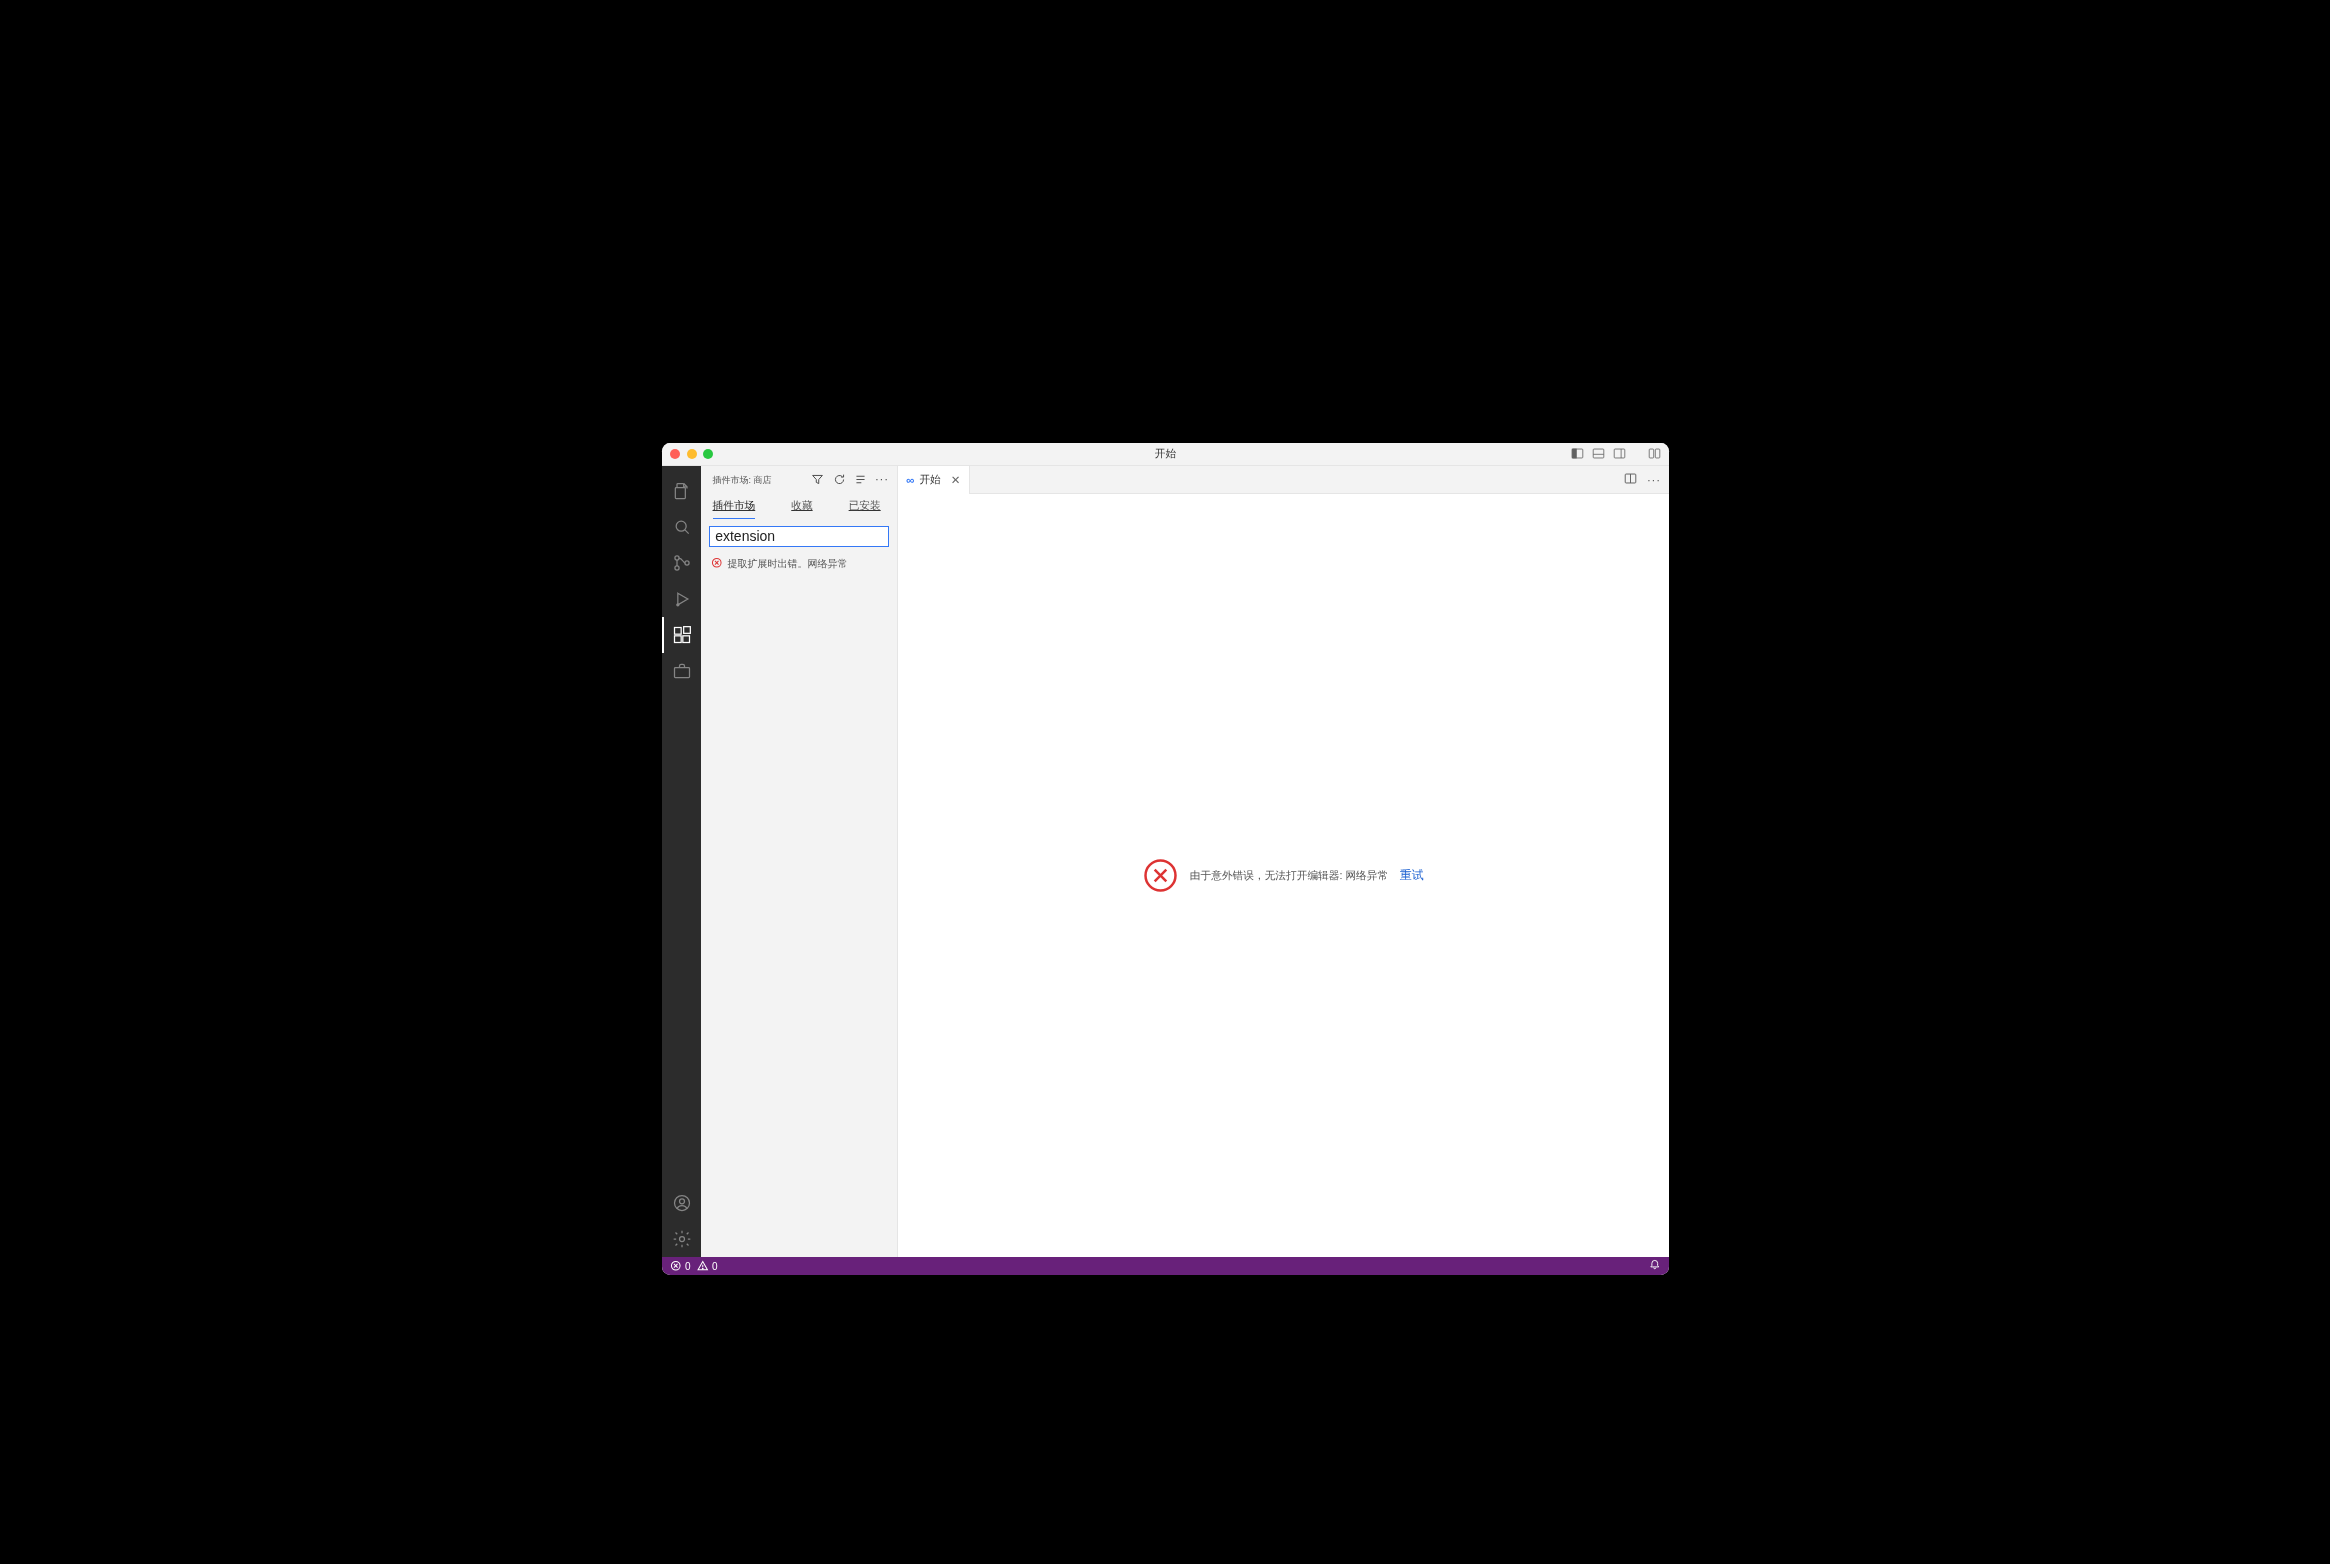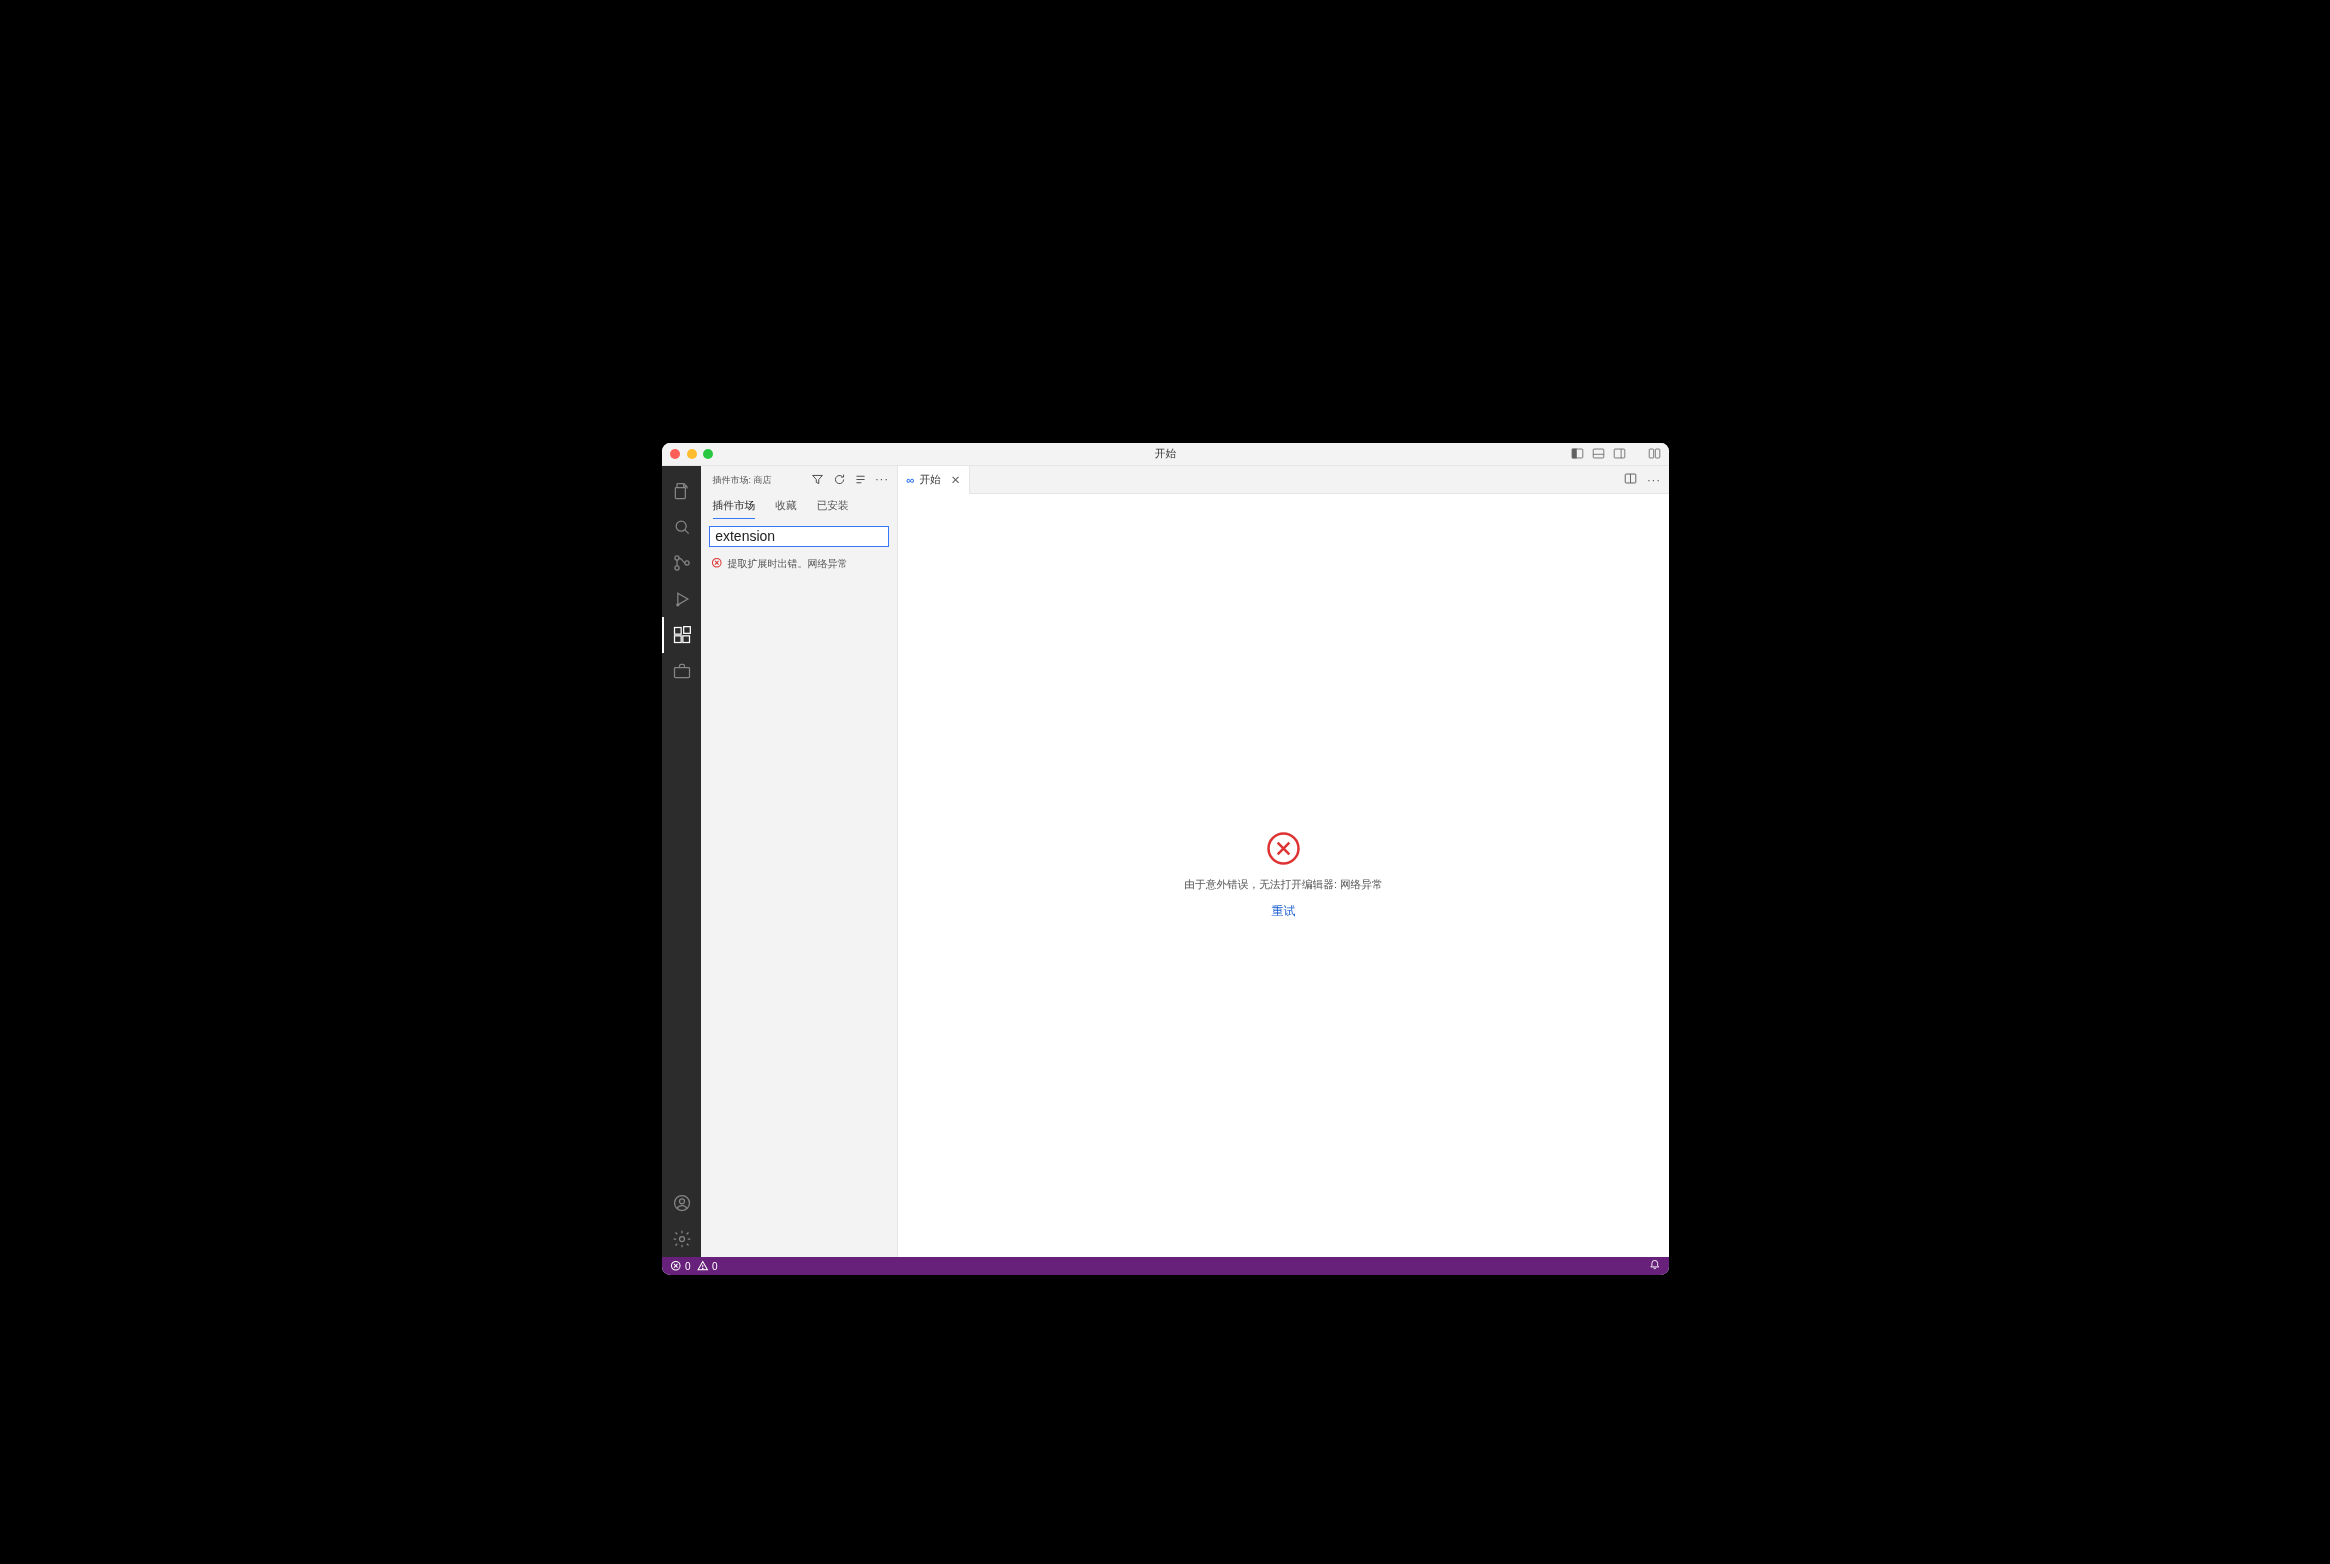--- a/index.html
+++ b/index.html
@@ -102,23 +102,24 @@
     display:flex; align-items:center;
     padding: 0 8.2px 0 11.5px;
     font-size: 9px;
     color:#555;
   }
   .sidebar-header-title { flex: 0 0 auto; }
   .sidebar-header-actions { margin-left:auto; display:flex; gap:8.2px; color:#4a4a4a; }
   .sidebar-header-actions svg { width:13px; height:13px; }
 
   .sidebar-tabs {
-    display:flex; gap: 20px;
+    display:flex; gap: 36px;
     padding: 5px 11.5px 0 11.5px;
     font-size: 10.7px;
+    text-decoration: underline;
   }
   .sidebar-tab {
     padding-bottom: 5px;
     color:#555; cursor:pointer;
     border-bottom: 0.8px solid transparent;
   }
   .sidebar-tab.active { color:#222; border-bottom:0.8px solid #3478f6; }
 
   .search-wrap { padding: 6.6px 8.2px 5px 8.2px; }
   .search-input {
@@ -164,21 +165,21 @@
   .editor-tab .infinity { color:#3478f6; font-weight:600; font-size:11.5px; }
   .editor-tab .close { color:#666; font-size:11.5px; margin-left:5px; cursor:pointer; }
   .editor-tabs-right {
     margin-left:auto; display:flex; align-items:center; gap:10px; padding-right:8.2px; color:#555;
   }
   .editor-tabs-right svg{ width:13px; height:13px; }
 
   .editor-content {
     flex:1;
     display:flex; align-items:center; justify-content:center;
-    flex-direction:column;
+    flex-direction:row;
     gap:11.5px;
   }
   .big-error-icon {
     width:35px; height:35px;
   }
   .editor-error-text { color:#555; font-size:10.7px; }
   .retry-link { color:#1a5fd0; cursor:pointer; font-size:12px; }
 
   
   .statusbar {

